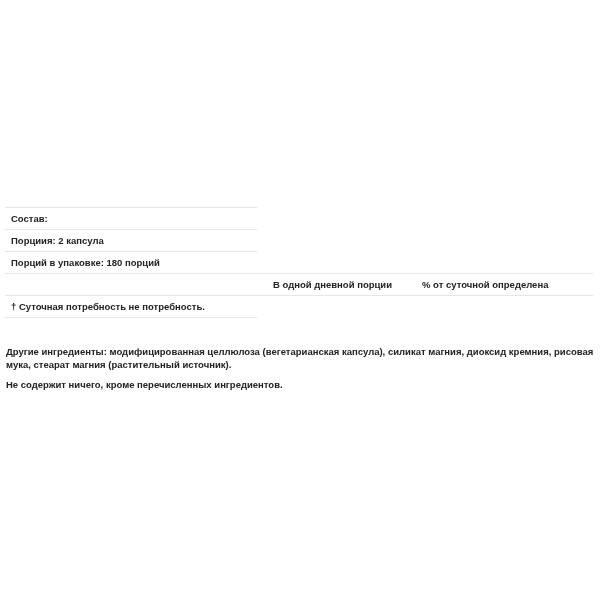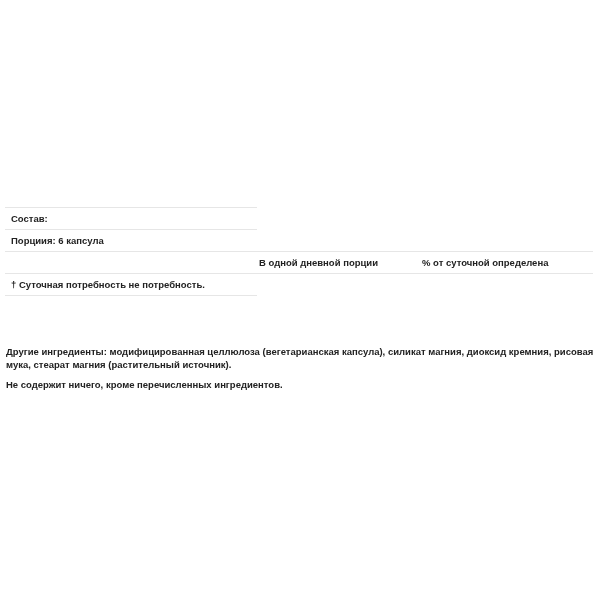--- a/index.html
+++ b/index.html
@@ -2,36 +2,39 @@
 <html><head>
 <meta charset="utf-8">
 <style>
   html, body { margin:0; padding:0; background:#ffffff; }
   body { width:600px; height:600px; position:relative; overflow:hidden;
          font-family:"Liberation Sans", sans-serif; color:#222222; }
   .facts { position:absolute; left:5px; top:207px; width:588px; }
   .row { position:relative; height:21px; border-top:1px solid #e6e6e6; font-size:9.5px; font-weight:bold; line-height:21px;text-decoration:underline; }
   .row.short { width:252px; }
   .row .c1 { position:absolute; left:6px; }
-  .row .c2 { position:absolute; left:254px; }
+  .row .c2 { position:absolute; left:268px; }
   .row .c3 { position:absolute; left:417px; }
   .bottom-short { width:252px; border-top:1px solid #e6e6e6; }
   .para { position:absolute; left:6px; width:590px; font-size:9.5px; font-weight:bold; line-height:12.5px; margin:0; }
   .p1 { top:346px; }
   .p2 { top:379px; }
 </style>
 </head>
 <body>
 
 <div class="facts">
   <div class="row short">
     <span class="c1">Состав:</span>
   </div>
   <div class="row short">
-    <span class="c1">Порциия: 6 капсула</span>
+    <span class="c1">Порциия: 2 капсула</span>
+  </div>
+  <div class="row short">
+    <span class="c1">Порций в упаковке: 180 порций</span>
   </div>
   <div class="row">
     <span class="c2">В одной дневной порции</span>
     <span class="c3">% от суточной определена</span>
   </div>
   <div class="row" style="border-top:1px solid #e6e6e6;">
     <span class="c1">† Суточная потребность не потребность.</span>
   </div>
   <div class="bottom-short"></div>
 </div>

